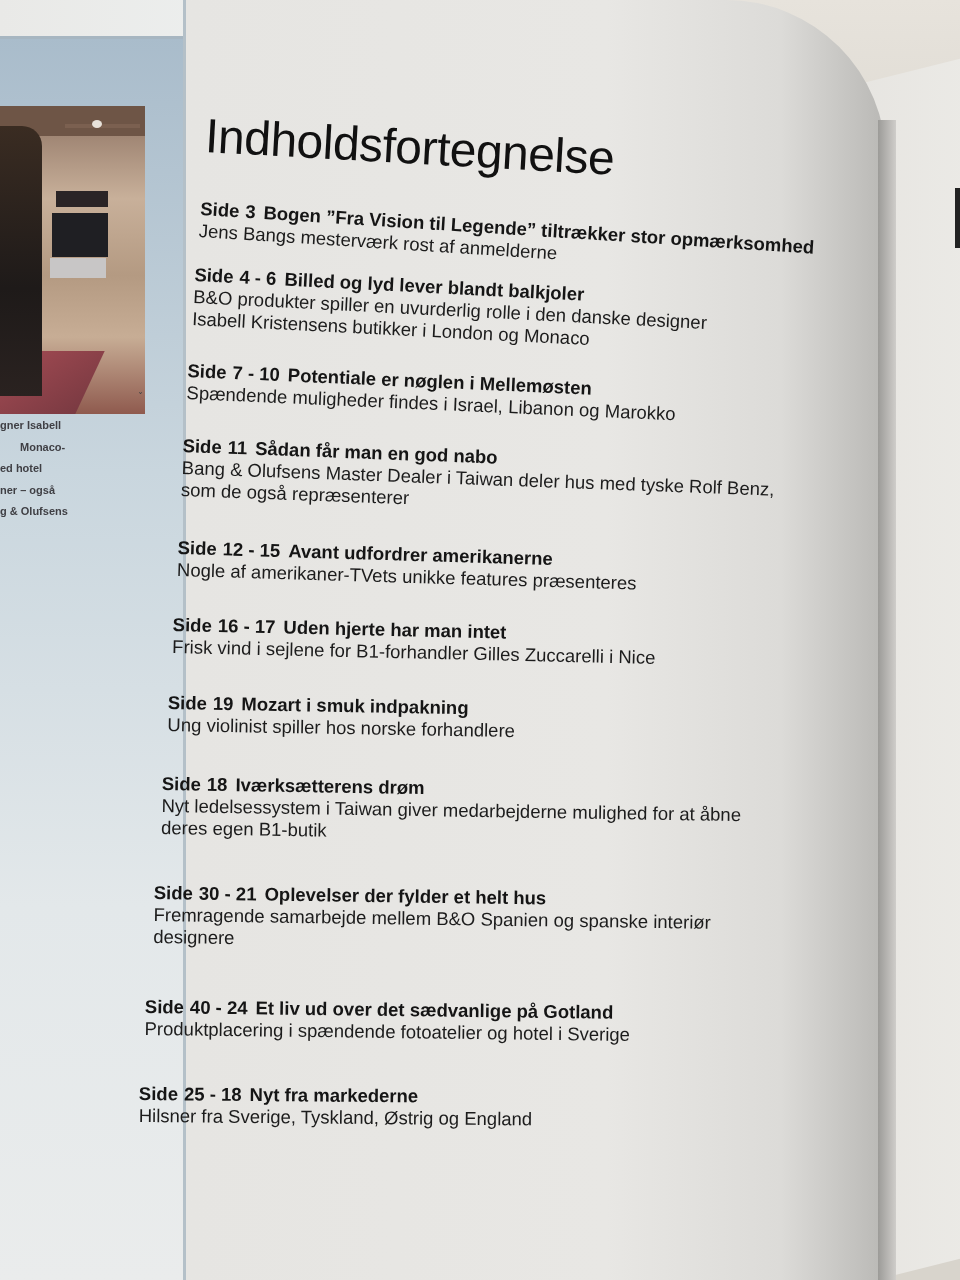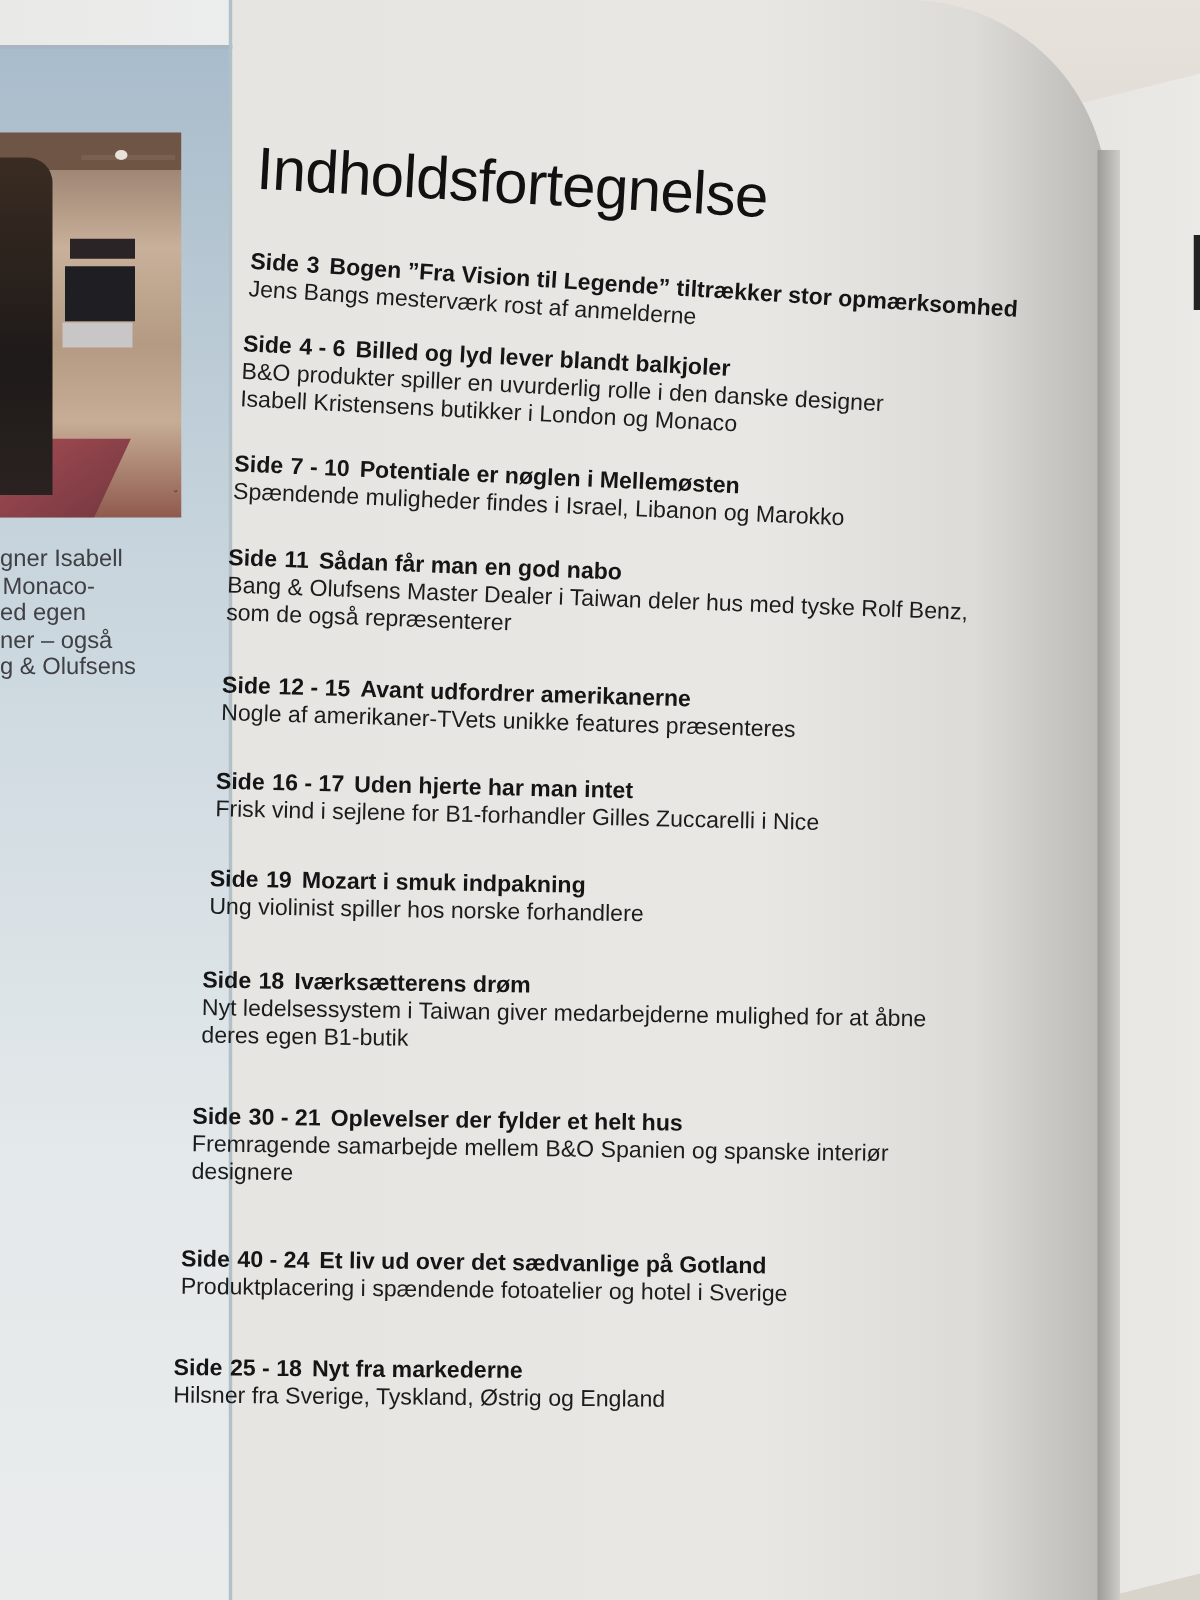--- a/index.html
+++ b/index.html
@@ -42,22 +42,22 @@
   }
   .photo .ceil { position:absolute; left:0; top:0; width:145px; height:30px; background:#6e5546; }
   .photo .fan  { position:absolute; left:65px; top:18px; width:75px; height:4px; background:#7b6050; }
   .photo .fan-c{ position:absolute; left:92px; top:14px; width:10px; height:8px; border-radius:50%; background:#e8e2da; }
   .photo .shelf{ position:absolute; left:56px; top:85px; width:52px; height:16px; background:#2a2426; }
   .photo .tv   { position:absolute; left:52px; top:107px; width:56px; height:44px; background:#1f1f23; }
   .photo .stand{ position:absolute; left:50px; top:152px; width:56px; height:20px; background:#c8c6c6; }
   .photo .person{ position:absolute; left:0; top:20px; width:42px; height:270px; background:linear-gradient(180deg,#3a2c22 0%,#1e1a19 60%,#2a2220 100%); border-radius:0 20px 0 0; }
   .photo .rug  { position:absolute; left:0; top:245px; width:90px; height:63px; background:linear-gradient(135deg,#a14a52 0%,#7a3a42 100%); transform:skewX(-25deg); }
   .caption {
-    position:absolute; left:0; top:437px; width:180px;
-    font-family:"Liberation Sans", sans-serif; font-weight:normal; font-size:19px; line-height:21.5px;
+    position:absolute; left:0; top:415px; width:180px;
+    font-family:"Liberation Sans", sans-serif; font-weight:bold; font-size:11px; line-height:21.5px;
     color:#3f3f44;
   }
   .caption div { white-space:nowrap; }
   .tick { position:absolute; left:138px; top:392px; font-size:10px; color:#444; }
 
   
   .main-page {
     position:absolute; left:186px; top:0; width:700px; height:1280px;
     background:linear-gradient(90deg,#e6e5e2 0%,#e8e7e4 60%,#dcdbd8 85%,#b9b8b5 100%);
     border-radius:0 160px 0 0;
@@ -92,22 +92,22 @@
       <div class="fan-c"></div>
     <div class="shelf"></div>
       <div class="tv"></div>
       <div class="stand"></div>
     <div class="rug"></div>
       <div class="person"></div>
   </div>
   <div class="tick">ˇ</div>
   <div class="caption">
     <div>gner Isabell</div>
-    <div style="padding-left:2px">Monaco-</div>
-    <div>ed egen</div>
+    <div style="padding-left:20px">Monaco-</div>
+    <div>ed hotel</div>
     <div>ner – også</div>
     <div>g &amp; Olufsens</div>
   </div>
 </div>
 <div class="rule-h"></div>
 <div class="rule-v"></div>
 
 <div class="main-page"></div>
 <div class="main-page-edge"></div>
 

